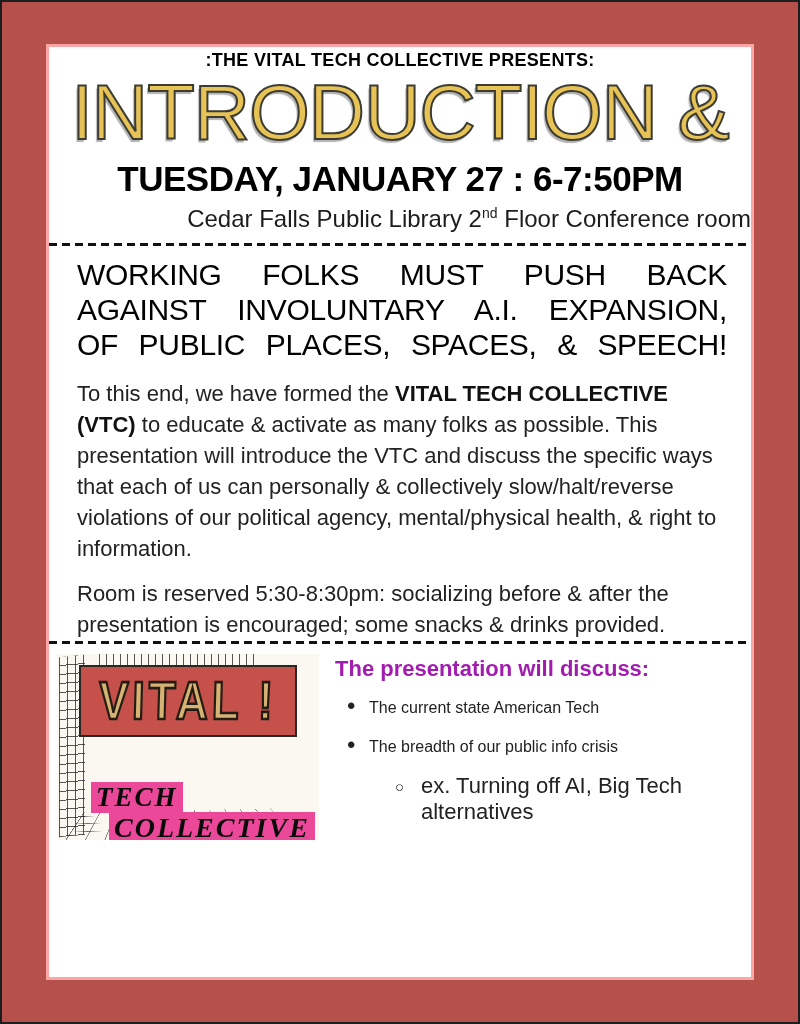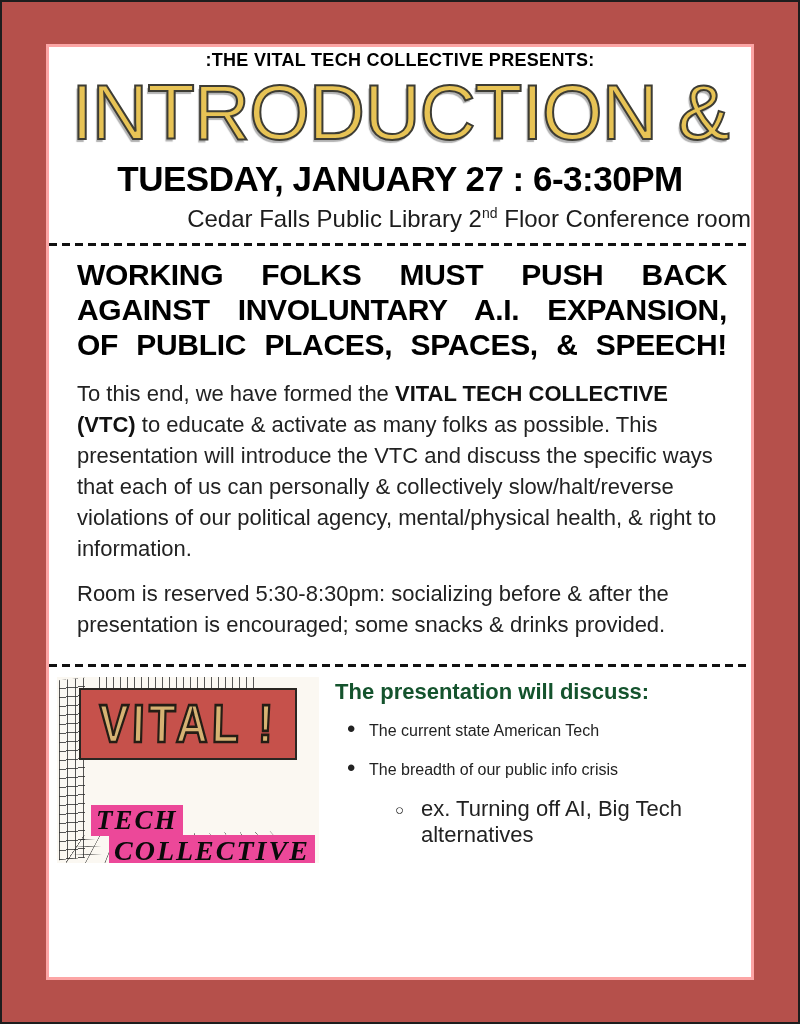--- a/index.html
+++ b/index.html
@@ -50,31 +50,31 @@
   .location sup { font-size:14px; }
 
   .divider {
     height:3px; flex:none;
     background:repeating-linear-gradient(90deg,#111 0 8px,transparent 8px 13px);
   }
 
   .shout { padding:11px 24px 6px 28px; }
   .shout-line {
     display:block;
-    font-weight:bold; font-size:30px; line-height:35px;
+    font-weight:normal; font-size:30px; line-height:35px;
     text-align:justify; text-align-last:justify;
     letter-spacing:-.3px; color:#000;
   }
 
   .bodytext {
     padding:0 30px 0 28px;
     font-size:22px; line-height:31px; color:#222;
   }
   .p1 { margin-top:10px; }
-  .p2 { margin-top:14px; margin-bottom:24px; }
+  .p2 { margin-top:14px; margin-bottom:1px; }
   .bodytext b { color:#111; }
 
   .lower { display:flex; padding:10px 14px 0 8px; flex:none; }
 
   
   .logo {
     position:relative; width:262px; height:186px; flex:none;
     background:#FBF8F2; overflow:hidden;
   }
   .grid-wall {
@@ -113,21 +113,21 @@
     font-family:Liberation Serif, serif;
     font-style:italic; font-weight:bold;
     background:#ec4899; padding:0 5px;
     color:#0a0a0a; letter-spacing:2px; white-space:nowrap;margin-top:36px;
   }
   .logo-tech { left:34px; top:92px; font-size:27px; }
   .logo-collective { left:52px; top:122px; font-size:28px; }
 
   
   .discuss { flex:1; padding-left:16px; padding-top:2px; }
-  .discuss-heading { font-weight:bold; font-size:22px; color:#14532d; }
+  .discuss-heading { font-weight:bold; font-size:22px; color:#a21caf; }
   .bullet-item {
     position:relative; margin-top:13px; padding-left:34px;
     font-size:16px; line-height:26px; color:#222;
   }
   .bullet-item::before {
     content:"•"; position:absolute; left:12px; top:-2px;
     font-size:24px; color:#222;
   }
   .sub-item {
     position:relative; margin-top:13px; padding-left:86px;
@@ -143,21 +143,21 @@
 
 <div class="page">
   <div class="sheet">
 
     <div class="presents">:THE VITAL TECH COLLECTIVE PRESENTS:</div>
 
     <div class="main-title">
       <span class="title-line">INTRODUCTION &amp;</span>
     </div>
 
-    <div class="datetime">TUESDAY, JANUARY 27 : 6-3:30PM</div>
+    <div class="datetime">TUESDAY, JANUARY 27 : 6-7:50PM</div>
 
     <div class="location"><span>Cedar Falls Public Library 2</span><sup>nd</sup><span> Floor Conference room</span></div>
 
     <div class="divider"></div>
 
     <div class="shout">
       <span class="shout-line">WORKING FOLKS MUST PUSH BACK</span>
       <span class="shout-line">AGAINST INVOLUNTARY A.I. EXPANSION,</span>
       <span class="shout-line">OF PUBLIC PLACES, SPACES, &amp; SPEECH!</span>
     </div>

